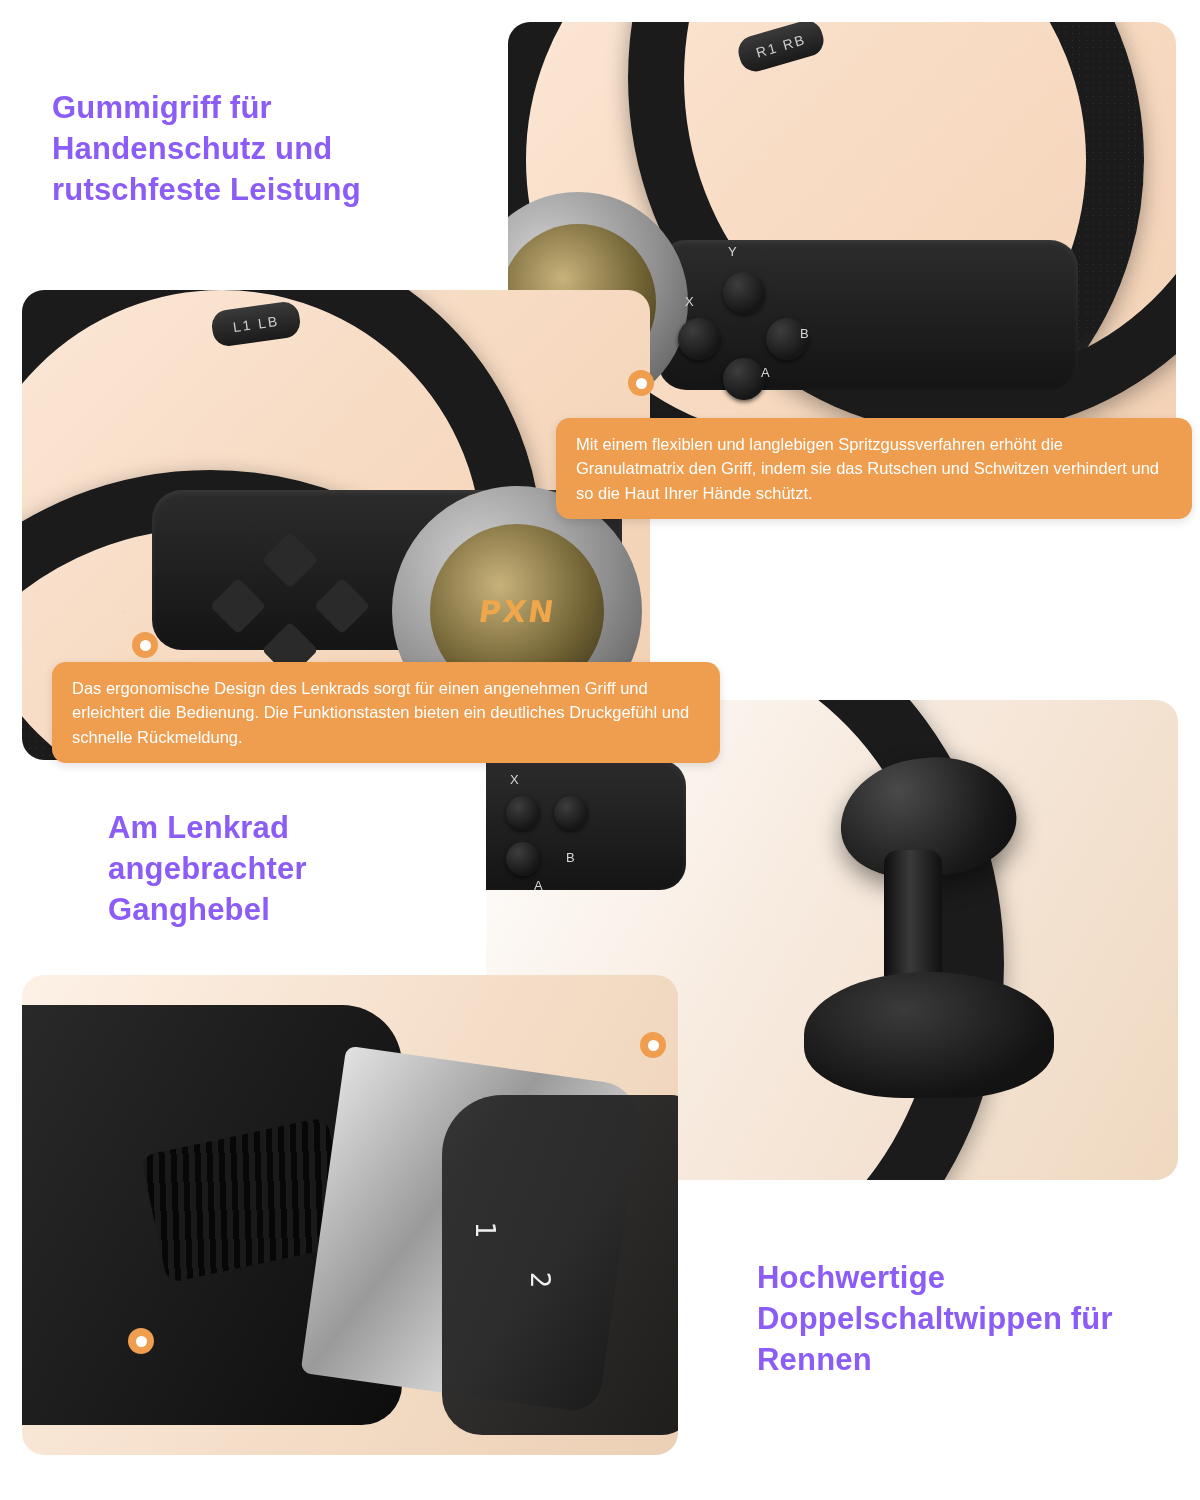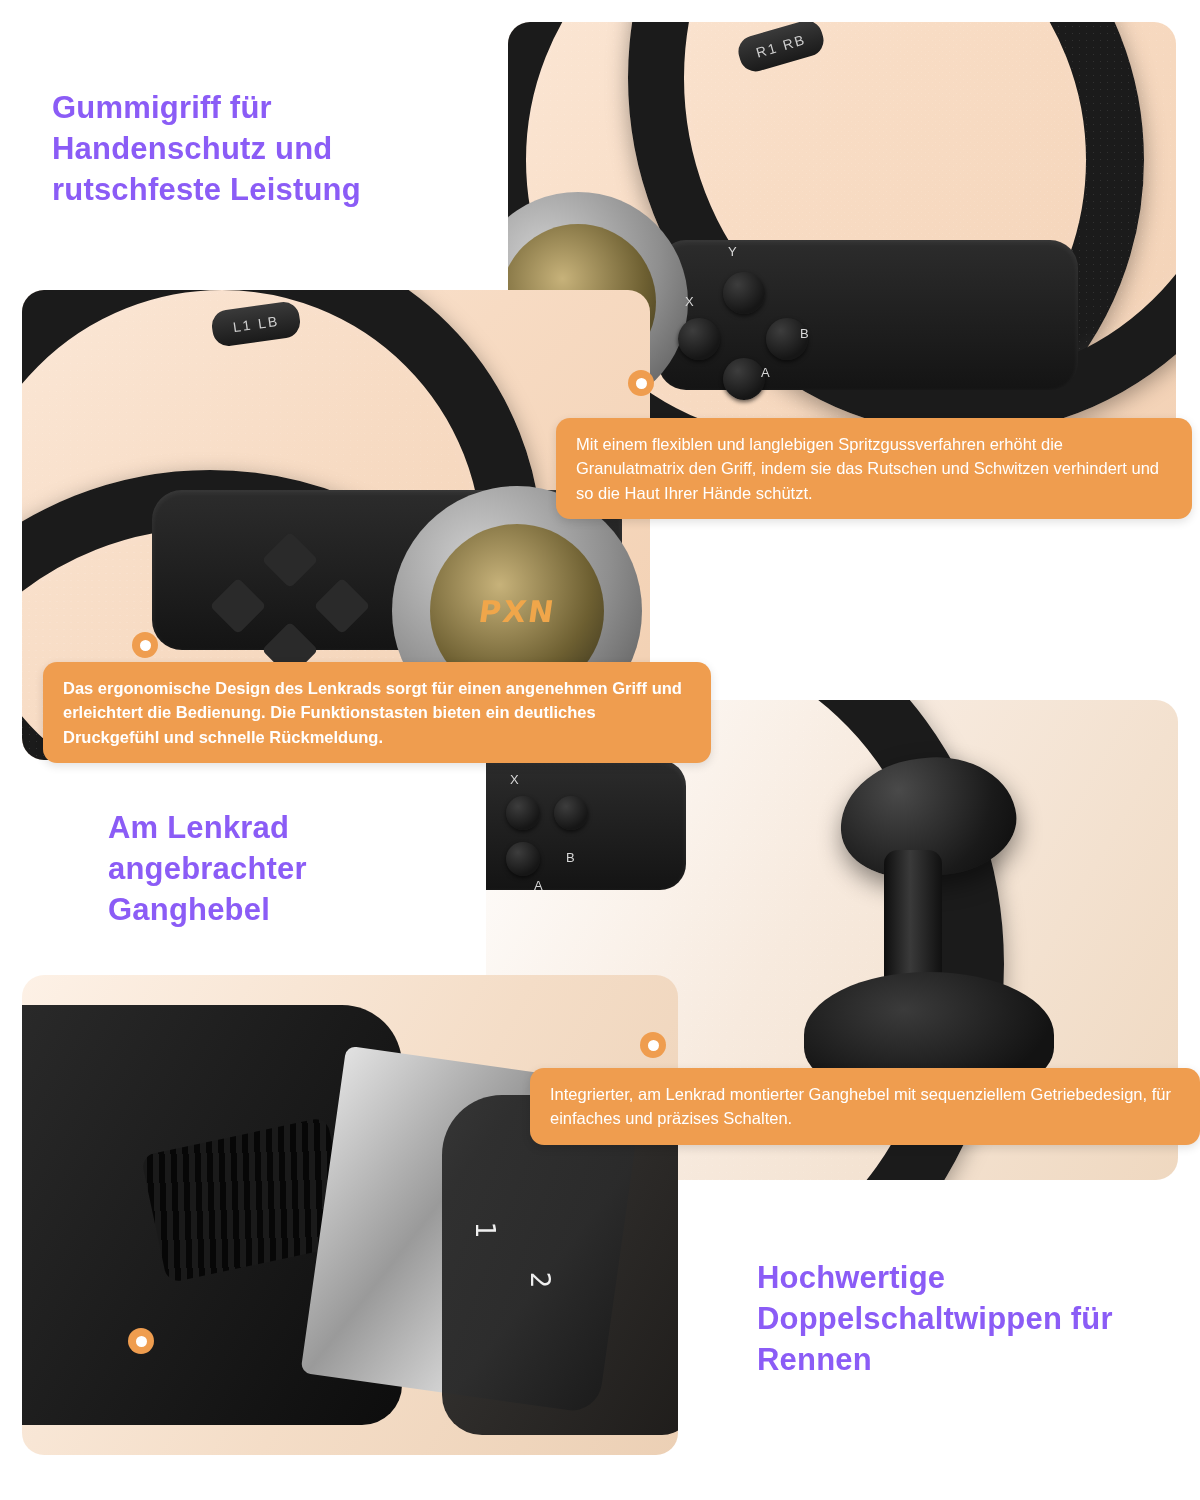--- a/index.html
+++ b/index.html
@@ -190,21 +190,21 @@
   .dot::after {
     content: "";
     width: 11px;
     height: 11px;
     border-radius: 50%;
     background: #ffffff;
   }
 
   #callout-grip   { left: 556px; top: 418px;  width: 598px; }
   #dot-grip       { left: 628px; top: 370px; }
-  #callout-ergo   { left: 43px;  top: 662px;  width: 630px; font-weight: bold; }
+  #callout-ergo   { left: 52px;  top: 662px;  width: 630px; }
   #dot-ergo       { left: 132px; top: 632px; }
   #callout-shift  { left: 530px; top: 1068px; width: 632px; }
   #dot-shift      { left: 640px; top: 1032px; }
   #callout-paddle { left: 62px;  top: 1358px; width: 608px; }
   #dot-paddle     { left: 128px; top: 1328px; }
 </style>
 </head>
 <body>
 
 <div class="stage">
@@ -283,18 +283,17 @@
   <div class="heading" id="heading-grip">Gummigriff für Handenschutz und rutschfeste Leistung</div>
   <div class="heading" id="heading-paddles">Hochwertige Doppelschaltwippen für Rennen</div>
   <div class="heading" id="heading-shifter">Am Lenkrad angebrachter Ganghebel</div>
 
   <div class="callout" id="callout-grip">Mit einem flexiblen und langlebigen Spritzgussverfahren erhöht die Granulatmatrix den Griff, indem sie das Rutschen und Schwitzen verhindert und so die Haut Ihrer Hände schützt.</div>
   <div class="dot" id="dot-grip"></div>
 
   <div class="callout" id="callout-ergo">Das ergonomische Design des Lenkrads sorgt für einen angenehmen Griff und erleichtert die Bedienung. Die Funktionstasten bieten ein deutliches Druckgefühl und schnelle Rückmeldung.</div>
   <div class="dot" id="dot-ergo"></div>
 
-  <div class="callout" id="callout-shift">Integrierter, am Lenkrad montierter Ganghebel mit sequenziellem Getriebedesign, für einfaches und präzises Schalten.</div>
   <div class="dot" id="dot-shift"></div>
 
   <div class="dot" id="dot-paddle"></div>
 
 </div>
 
 </body></html>

